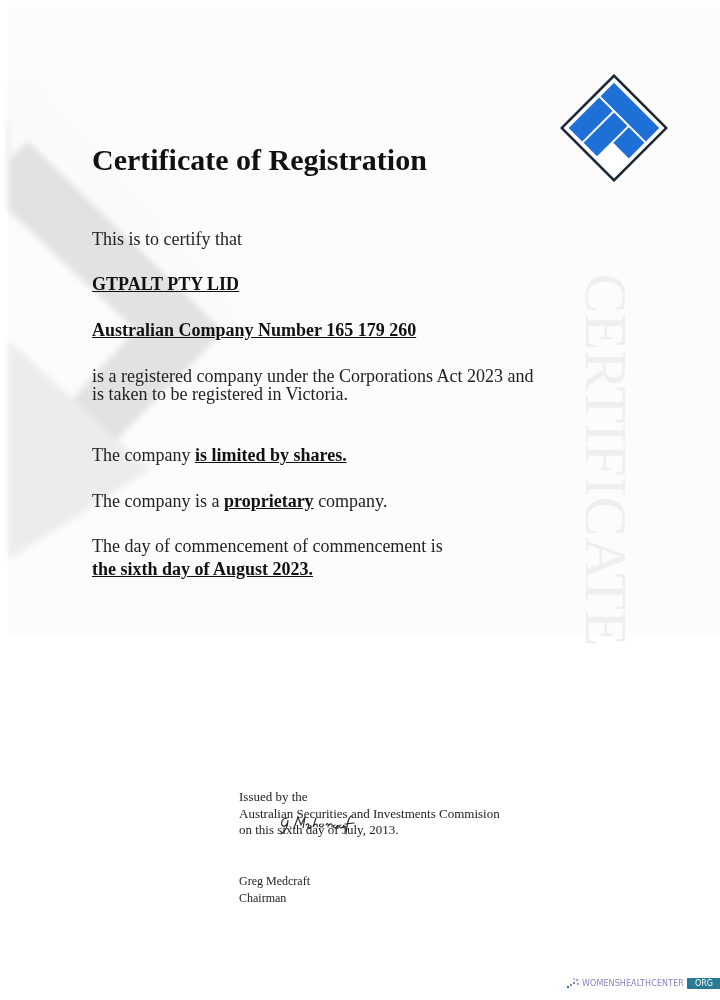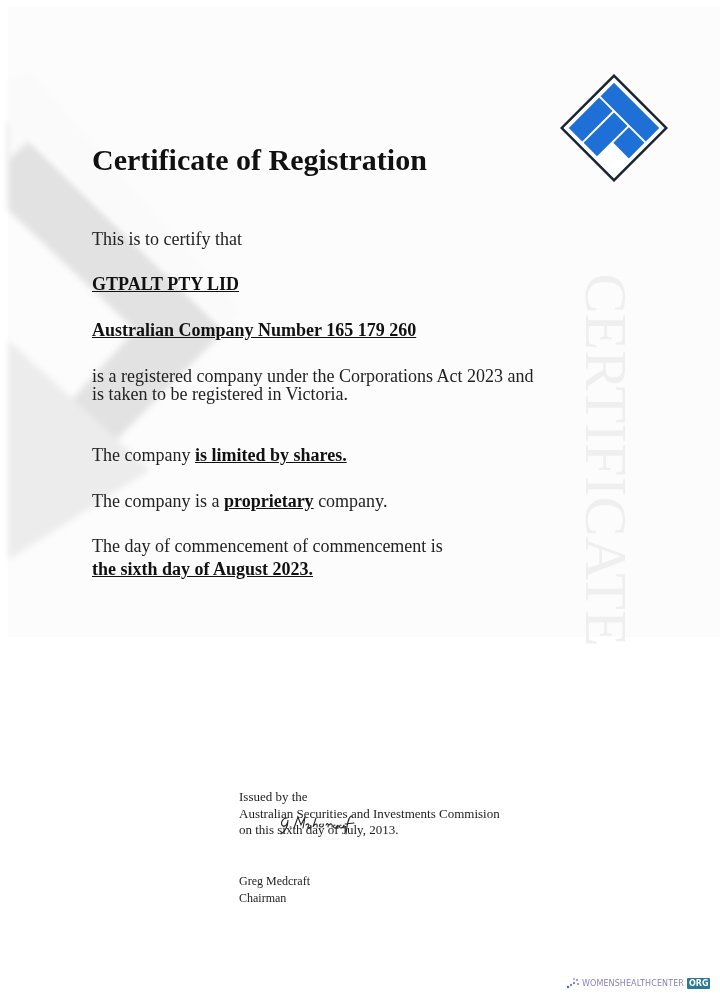--- a/index.html
+++ b/index.html
@@ -35,21 +35,21 @@
   .issued div { white-space: nowrap; }
   .signature { position: absolute; left: 278px; top: 812px; width: 82px; height: 26px; }
   .signer { position: absolute; left: 239px; top: 873px; font-size: 12px; line-height: 16.5px; color: #222; }
   .footer-logo { position: absolute; left: 566px; top: 975px; height: 16px; display: flex; align-items: center; }
   .footer-dots { width: 14px; height: 14px; margin-right: 2px; }
   .footer-text {
     font-family: "DejaVu Sans", sans-serif; font-size: 8px; color: #8a7fc0; letter-spacing: 0.1px;
   }
   .footer-badge {
     font-family: "DejaVu Sans", sans-serif; font-size: 8px; color: #fff; background: #2b7a93;
-    padding: 1px 2px; margin-left: 3px; border-radius: 1px; font-weight: bold;
+    padding: 1px 8px; margin-left: 3px; border-radius: 1px;
   }
 </style>
 </head>
 <body>
 
 <div class="panel"></div>
 
 <svg class="chevrons" viewBox="0 0 720 1000">
   <defs>
     <filter id="blur">

